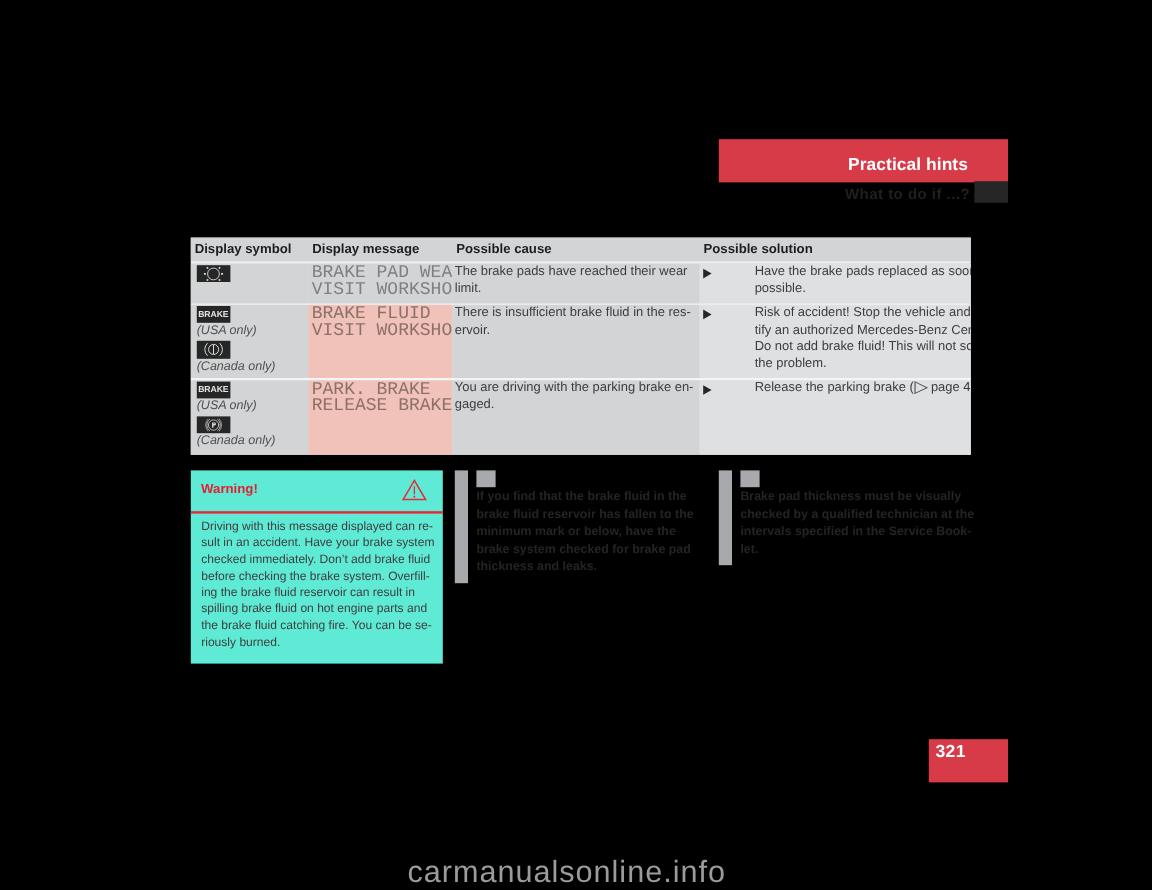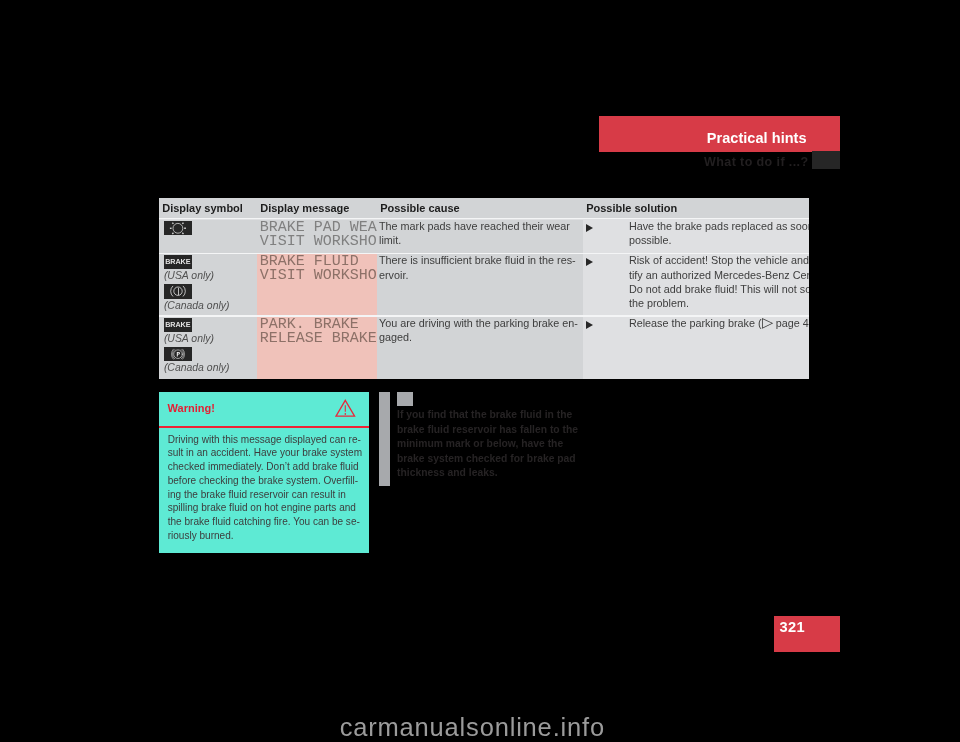--- a/index.html
+++ b/index.html
@@ -141,21 +141,21 @@
               </g>
             </svg>
           </span>
         </div>
       </div>
       <div class="cell c2 bg-gray">
         <div class="msg">BRAKE PAD WEAR
 VISIT WORKSHOP!</div>
         </div>
       <div class="cell c3 bg-gray">
-        <div class="cause">The mark pads have reached their wear
+        <div class="cause">The brake pads have reached their wear
 limit.</div>
         </div>
       <div class="cell c4 bg-gray2">
         <span class="tri"></span>
         <div class="sol">Have the brake pads replaced as soon as
 possible.</div>
         </div>
     </div>
     <div class="hsep" style="top:54.6px"></div>
 
@@ -255,20 +255,28 @@
   <div class="note" style="left:379px;top:392px;width:185px;height:94px">
     <div class="note-bar" style="height:94.1px"></div>
     <div class="note-sq" style="left:18px;top:0px"></div>
     <div class="note-txt" style="left:18px;top:16px;width:167px">If you find that the brake fluid in the
 brake fluid reservoir has fallen to the
 minimum mark or below, have the
 brake system checked for brake pad
 thickness and leaks.</div>
   </div>
 
+  <div class="note" style="left:599px;top:392px;width:210px;height:78px">
+    <div class="note-bar" style="height:79.2px"></div>
+    <div class="note-sq" style="left:18px;top:0px"></div>
+    <div class="note-txt" style="left:18px;top:16px;width:192px">Brake pad thickness must be visually
+checked by a qualified technician at the
+intervals specified in the Service Book-
+let.</div>
+  </div>
 
   <div class="pnum">
     <span>321</span>
   </div>
 
   <div class="wm">carmanualsonline.info</div>
 
 </div>
 
 </body></html>

